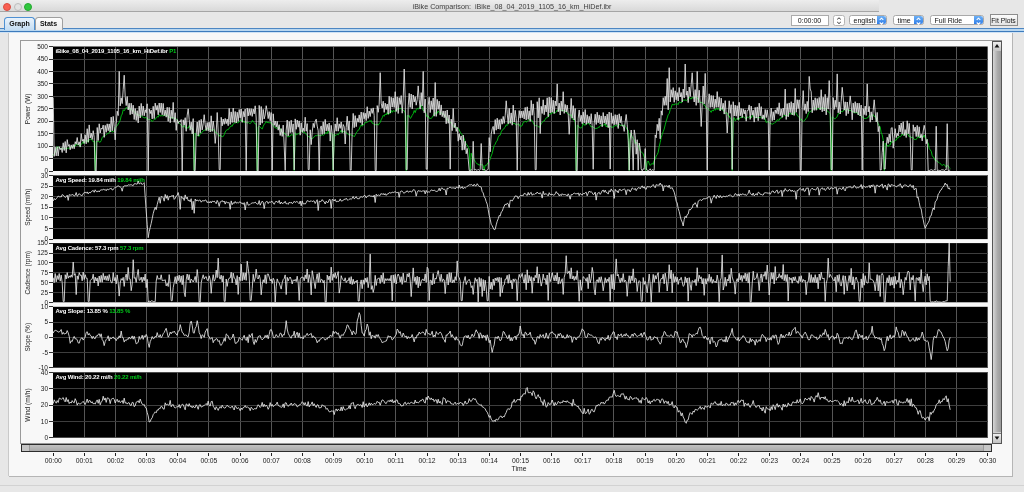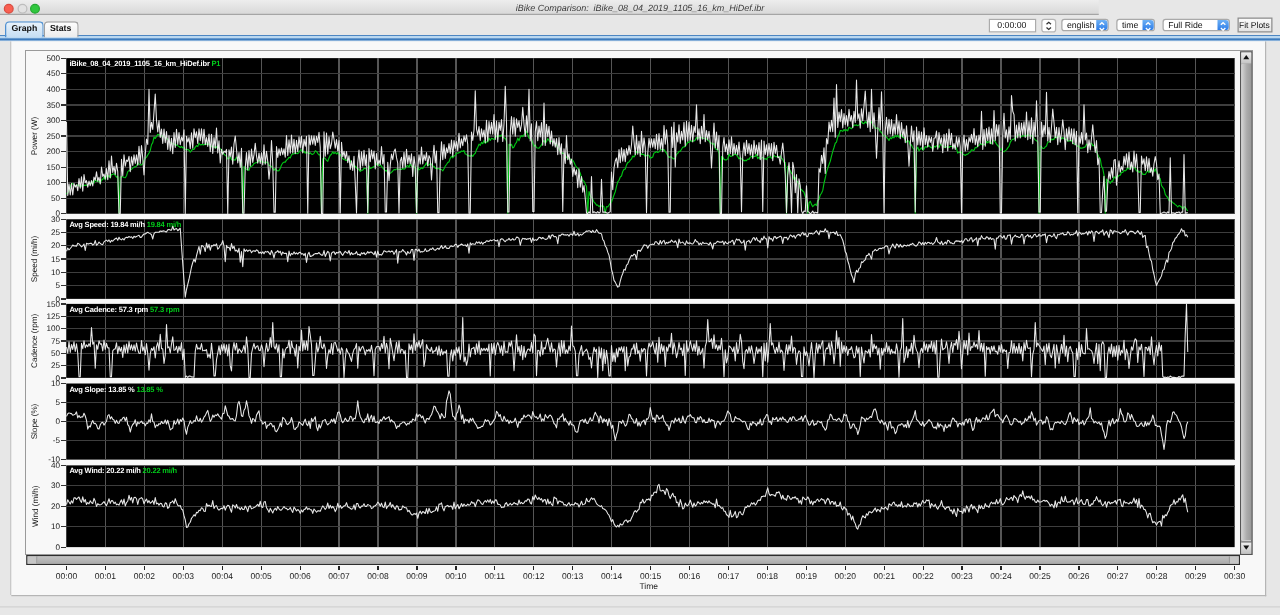--- a/index.html
+++ b/index.html
@@ -1,17 +1,17 @@
 <!DOCTYPE html>
 <html><head><meta charset="utf-8"><style>
 html,body{margin:0;padding:0;}
 body{width:1024px;height:492px;position:relative;overflow:hidden;
  font-family:"Liberation Sans",sans-serif;background:#e7e7e7;}
 #titlebar{position:absolute;left:0;top:0;width:879px;height:11px;
- background:linear-gradient(#ededed,#d9d9d9);border-bottom:1px solid #a5a5a5;font-style:italic;}
+ background:linear-gradient(#ededed,#d9d9d9);border-bottom:1px solid #a5a5a5;}
 .tl{position:absolute;top:2.7px;width:6.3px;height:6.3px;border-radius:50%;}
 #tl-r{left:2.5px;background:#f95f51;border:0.5px solid #d94c40;}
 #tl-y{left:13.5px;background:#e2e2e2;border:0.5px solid #bdbdbd;}
 #tl-g{left:24px;background:#30c73e;border:0.5px solid #24a831;}
 #title-text{position:absolute;left:0;top:1.5px;width:1024px;text-align:center;
  font-size:7.2px;color:#3c3c3c;}
 #toolbar{position:absolute;left:0;top:12px;width:1024px;height:16px;background:#e7e7e7;}
 #bluestrip{position:absolute;left:0;top:28px;width:1024px;height:4.5px;
  background:linear-gradient(#4d86c2 0%,#4d86c2 14%,#b9d7f0 18%,#b9d7f0 52%,#3d7bbd 58%,#3d7bbd 86%,#cfe2f4 90%,#cfe2f4 100%);}
 .tab{position:absolute;top:17px;height:11.5px;border-radius:3.5px 3.5px 0 0;

